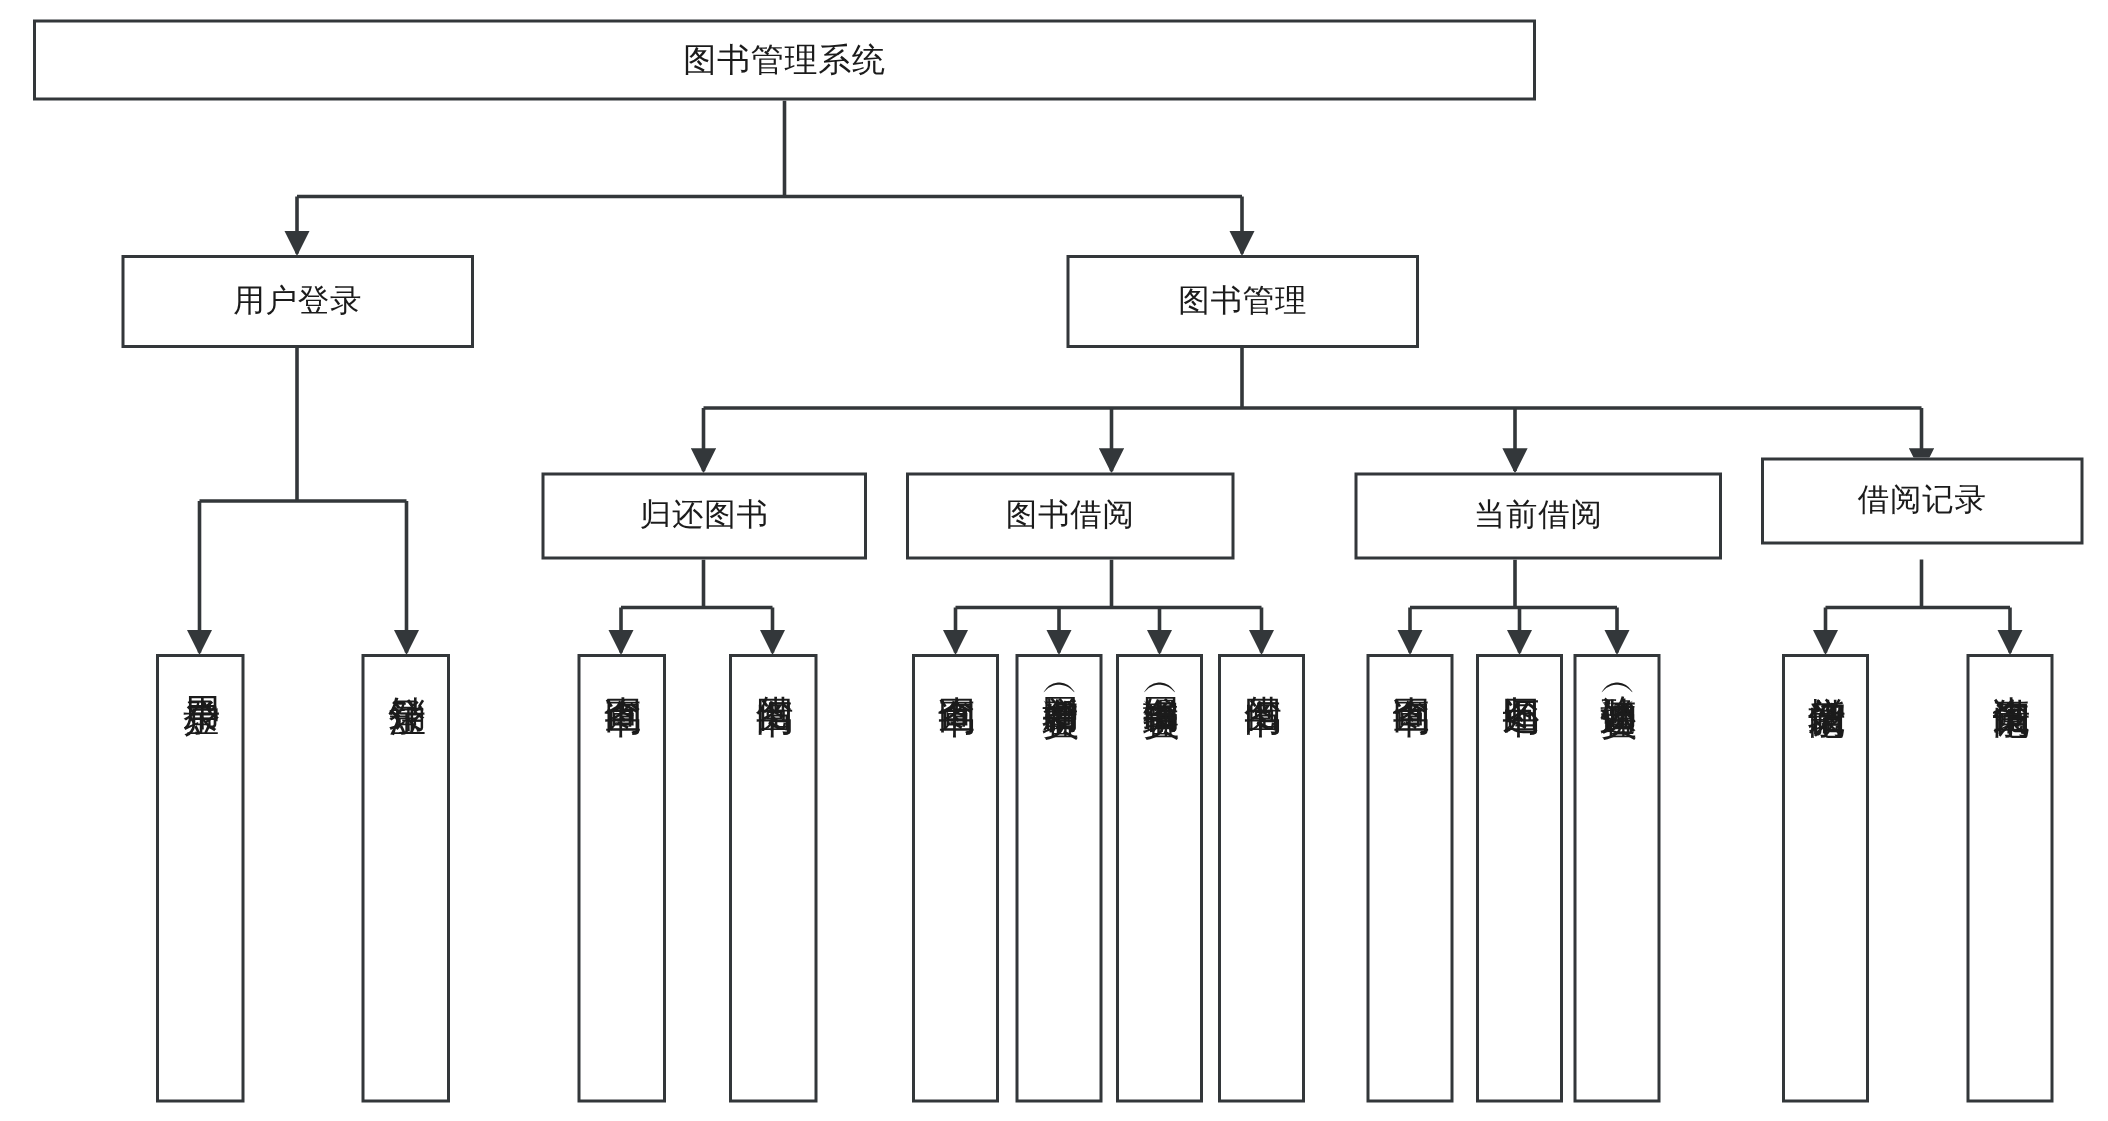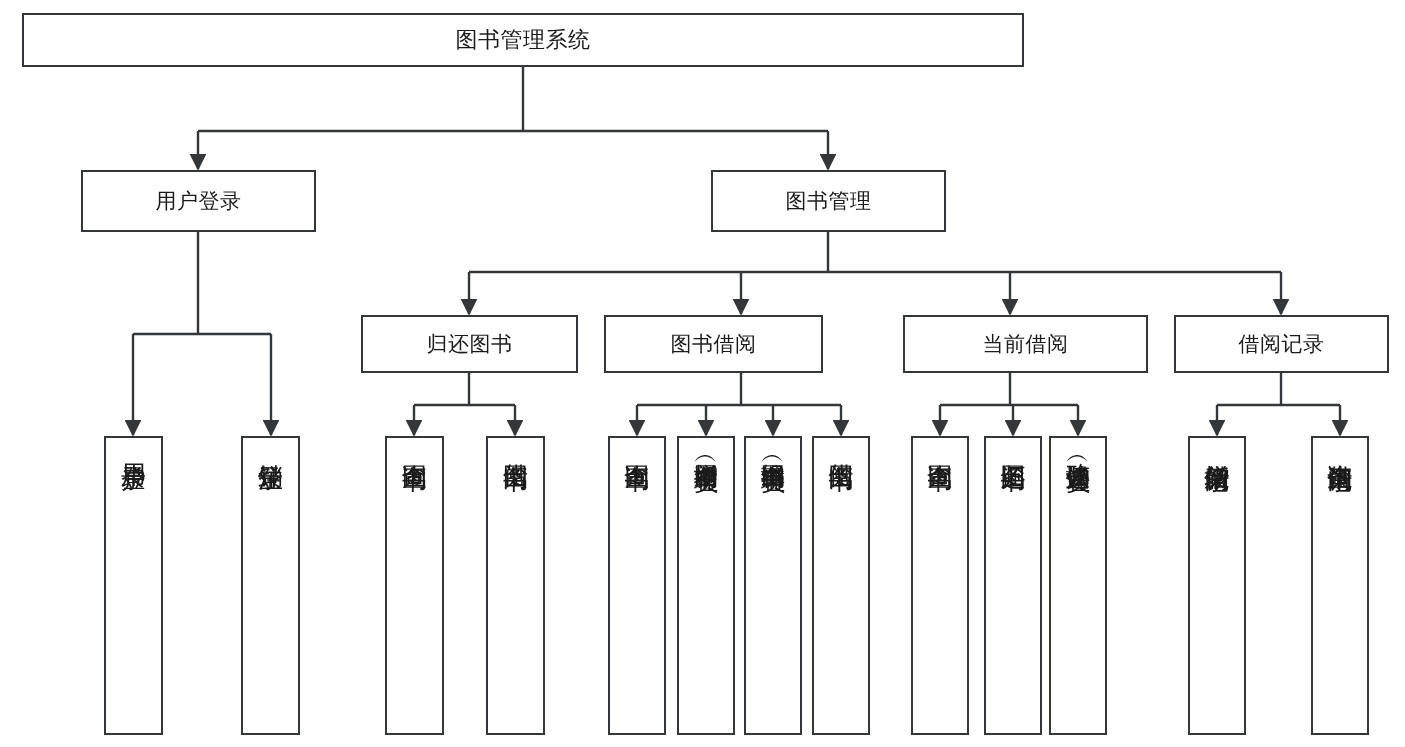--- a/index.html
+++ b/index.html
@@ -134,21 +134,21 @@
       </div>
       <div class="node horiz" style="left: 361px; top: 315px; width: 217px; height: 58px;">
         <span class="node-label">归还图书</span>
       </div>
       <div class="node horiz" style="left: 604px; top: 315px; width: 219px; height: 58px;">
         <span class="node-label">图书借阅</span>
       </div>
       <div class="node horiz" style="left: 903px; top: 315px; width: 245px; height: 58px;">
         <span class="node-label">当前借阅</span>
       </div>
-      <div class="node horiz" style="left: 1174px; top: 315px; width: 215px; height: 58px;">
+      <div class="node horiz" style="left: 1174px; top: 305px; width: 215px; height: 58px;">
         <span class="node-label">借阅记录</span>
       </div>
       <div class="node vert" style="left: 104px; top: 436px; width: 59px; height: 299px;">
         <span class="node-label">用户登录</span>
       </div>
       <div class="node vert" style="left: 241px; top: 436px; width: 59px; height: 299px;">
         <span class="node-label">注销登录</span>
       </div>
       <div class="node vert" style="left: 385px; top: 436px; width: 59px; height: 299px;">
         <span class="node-label">查询图书</span>

